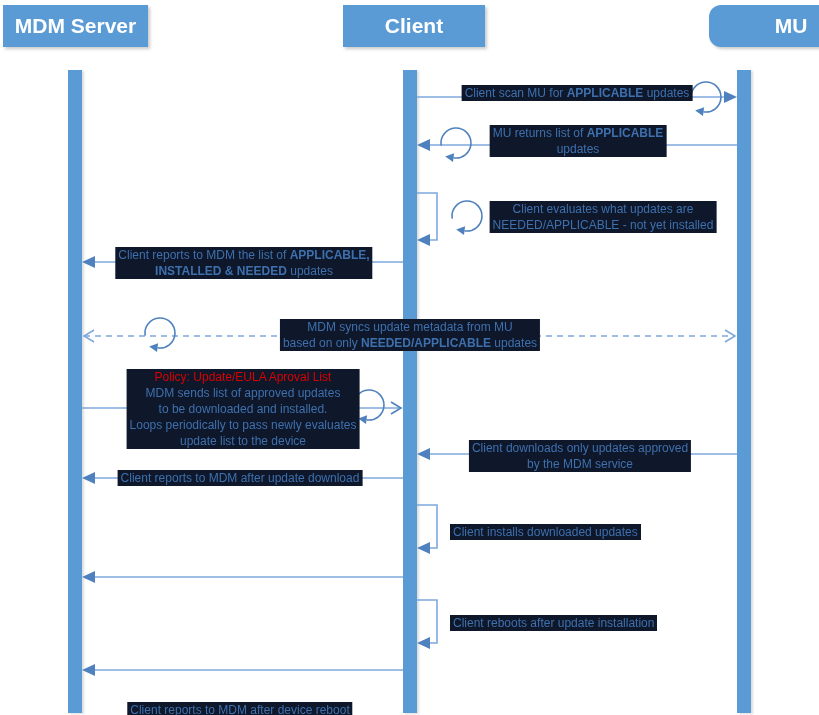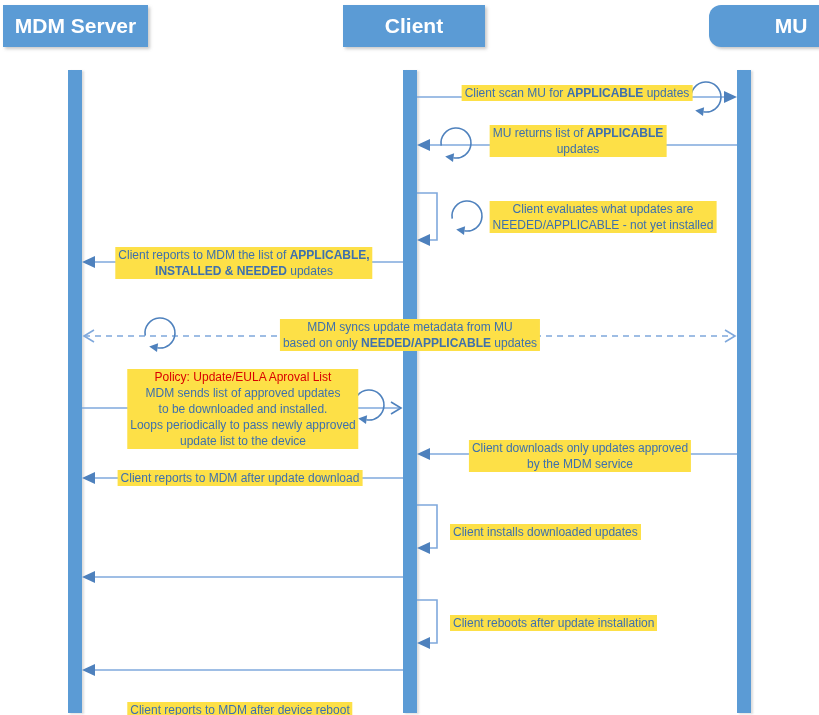--- a/index.html
+++ b/index.html
@@ -28,21 +28,21 @@
   svg.layer{position:absolute;left:0;top:0;}
   .ln{stroke:var(--line);stroke-width:1.6;fill:none;}
   .dash{stroke-dasharray:6 5;}
   .hd{fill:var(--arrow);stroke:none;}
   .chev{stroke:var(--line);stroke-width:1.6;fill:none;}
   .chev2{stroke:var(--arrow);stroke-width:1.6;fill:none;}
   .loopArc{stroke:var(--arrow);stroke-width:1.6;fill:none;}
   .mtext{
     position:absolute;transform:translateX(-50%);
     font-size:12px;line-height:16px;color:var(--text);
-    text-align:center;white-space:nowrap;background:#fde047;padding:0 3px;
+    text-align:center;white-space:nowrap;background:#0f172a;padding:0 3px;
   }
   .mtext.leftalign{transform:none;text-align:left;}
   .b{font-weight:700;}
   .red{color:var(--policy-red);}
 </style>
 </head>
 <body>
 
 <div class="canvas">
 
@@ -132,21 +132,21 @@
 
   <div class="mtext" style="left:410px;top:319px;">
     <div>MDM syncs update metadata from MU</div>
     <div><span>based on only </span><span class="b">NEEDED/APPLICABLE</span><span> updates</span></div>
   </div>
 
   <div class="mtext" style="left:243px;top:369px;">
     <div class="red">Policy: Update/EULA Aproval List</div>
     <div>MDM sends list of approved updates</div>
     <div>to be downloaded and installed.</div>
-    <div>Loops periodically to pass newly approved</div>
+    <div>Loops periodically to pass newly evaluates</div>
     <div>update list to the device</div>
   </div>
 
   <div class="mtext" style="left:580px;top:440px;">
     <div>Client downloads only updates approved</div>
     <div>by the MDM service</div>
   </div>
 
   <div class="mtext" style="left:240px;top:470px;">
     <span>Client reports to MDM after update download</span>

